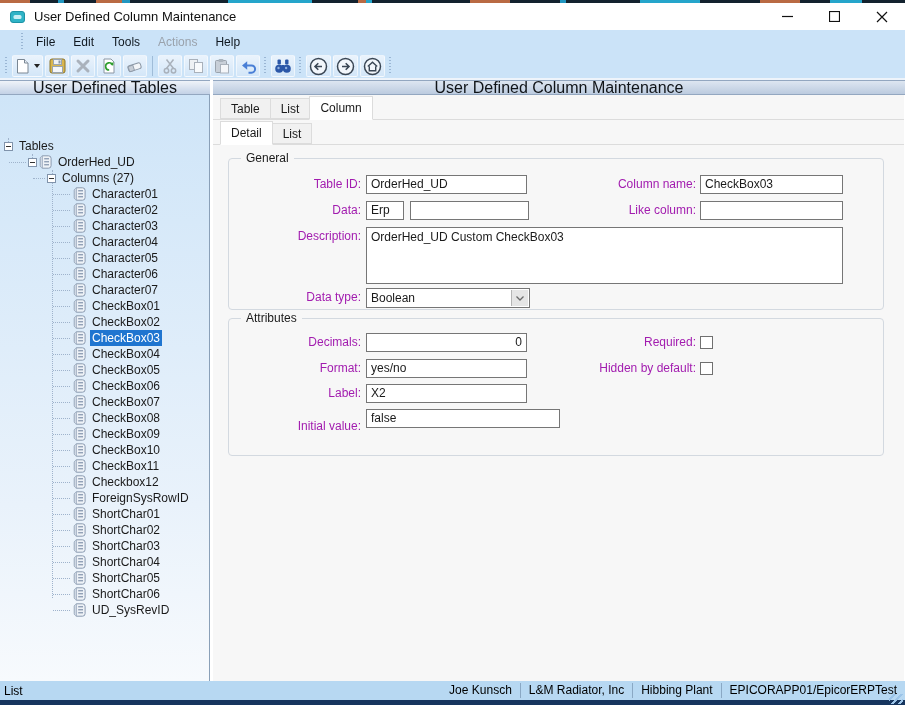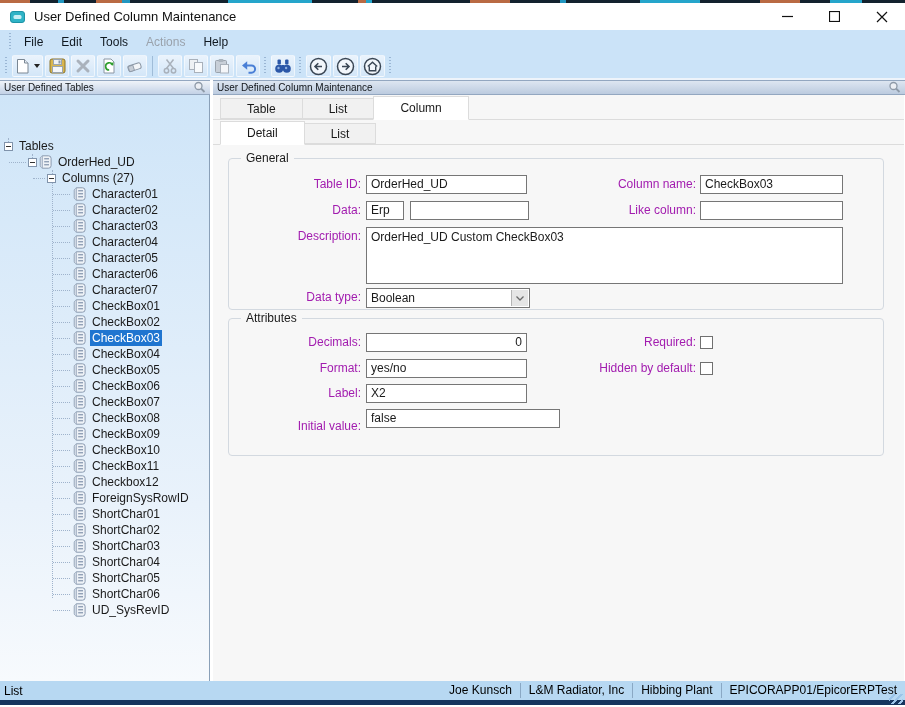--- a/index.html
+++ b/index.html
@@ -18,39 +18,39 @@
       #25a5cb 830px 862px,#13222e 862px 905px); }
 
   
   .titlebar { height:27px; background:#fff; display:flex; align-items:center; padding-left:10px; }
   .app-icon { width:15px; height:12px; margin-right:9px; display:inline-flex; }
   .title-text { font-size:13px; color:#111; }
   .win-controls { margin-left:auto; display:flex; height:100%; }
   .win-btn { width:47px; height:100%; display:flex; align-items:center; justify-content:center; }
 
   
-  .menubar { height:24px; background:#cbe3f8; display:flex; align-items:flex-end; padding-left:6px; }
+  .menubar { height:24px; background:#cbe3f8; display:flex; align-items:flex-end; padding-left:18px; }
   .grip { width:5px; align-self:stretch; margin:3px 2px;
     background:repeating-linear-gradient(180deg,#9ab6d4 0 1px,rgba(0,0,0,0) 1px 3px);
     background-size:2px 100%; background-repeat:no-repeat; background-position:1px 0; }
   .menu-item { padding:0 9px; line-height:24px; color:#101820; cursor:default; }
   .menu-item.disabled { color:#9aa2ac; }
 
   
   .toolbar { height:26px; background:#cbe3f8; border-bottom:2px solid #eef4fb; display:flex; align-items:center; padding-left:2px; }
   .tb-btn { height:22px; min-width:24px; padding:0 2px; margin:0 1px; display:flex; align-items:center; justify-content:center;
     border:1px solid rgba(255,255,255,0.55); border-radius:2px; background:linear-gradient(#eaf3fc,#d3e6f8); }
   .tb-btn .ic { display:inline-flex; }
   .tb-sep { width:1px; height:20px; background:#9fbcd8; margin:0 4px; }
   .dd-arrow { width:0; height:0; border-left:3.5px solid transparent; border-right:3.5px solid transparent; border-top:4px solid #222; margin-left:4px; }
 
   
   .headers { display:flex; height:15px; }
-  .panel-header { display:flex; font-size:10px; color:#101418; padding:0 4px;
-    background:linear-gradient(#eff3f9,#c3d2e6); border-top:1px solid #93a7c0; border-bottom:1px solid #93a7c0; }
+  .panel-header { display:flex; align-items:center; font-size:16px; color:#101418; padding:0 4px;
+    background:linear-gradient(#eff3f9,#c3d2e6); border-top:1px solid #93a7c0; border-bottom:1px solid #93a7c0;flex-direction:column; }
   .panel-header .hdr-label { flex:1; line-height:13px; }
   .ph-left { width:210px; }
   .hdr-gap { width:3px; background:#fff; }
   .ph-right { width:692px; background:linear-gradient(#dde6f1,#bccbdf); }
 
   
   .body { display:flex; height:586px; }
   .left-panel { width:210px; position:relative; border-right:1px solid #8aa0b8;
     background:linear-gradient(#cfe5f8,#e9f2fb 70%,#f7fafd); overflow:hidden; }
   .body-gap { width:3px; background:#fff; }
@@ -67,21 +67,21 @@
   .expander::after { content:''; position:absolute; left:1px; top:3px; width:5px; height:1px; background:#333; }
   .tree-icon { display:inline-flex; margin-right:4px; flex:0 0 auto; }
   .tree-label { padding:0 2px; }
   .tree-label.selected { background:#1f75d0; color:#fff; }
   .vguide { position:absolute; width:0; border-left:1px dotted #9fb3cc; }
   .vg-a { left:8px; top:14px; height:12px; } .vg-b { left:32px; top:30px; height:12px; } .vg-c { left:52px; top:46px; height:428px; }
 
   
   .tabstrip { display:flex; align-items:flex-end; padding-left:7px; border-bottom:1px solid #dcdcdc; background:#f7f7f7; }
   .ts1 { height:25px; } .ts2 { height:25px; }
-  .tab { height:21px; line-height:20px; padding:0 26px; background:#f1f1f1; border:1px solid #dcdcdc; margin-right:-1px; position:relative; cursor:default; }
+  .tab { height:21px; line-height:20px; padding:0 10px; background:#f1f1f1; border:1px solid #dcdcdc; margin-right:-1px; position:relative; cursor:default; }
   .tab.active { height:24px; line-height:23px; background:#fff; border-bottom:1px solid #fff; margin-bottom:-1px; z-index:2; }
 
   
   .form-area { position:relative; flex:1; background:#f7f7f7; }
   .groupbox { position:absolute; border:1px solid #d3d9e0; border-radius:4px; }
   .gb-general { left:15px; top:13px; width:656px; height:152px; }
   .gb-attributes { left:15px; top:173px; width:656px; height:138px; }
   .legend { position:absolute; top:-8px; left:12px; background:#f7f7f7; padding:0 5px; line-height:15px; }
   .flabel { position:absolute; text-align:right; line-height:19px; color:#a21caf; }
   .tfield { position:absolute; background:#fff; border:1px solid #767676; font-size:12px; line-height:17px; padding:0 4px; overflow:hidden; white-space:nowrap; }

